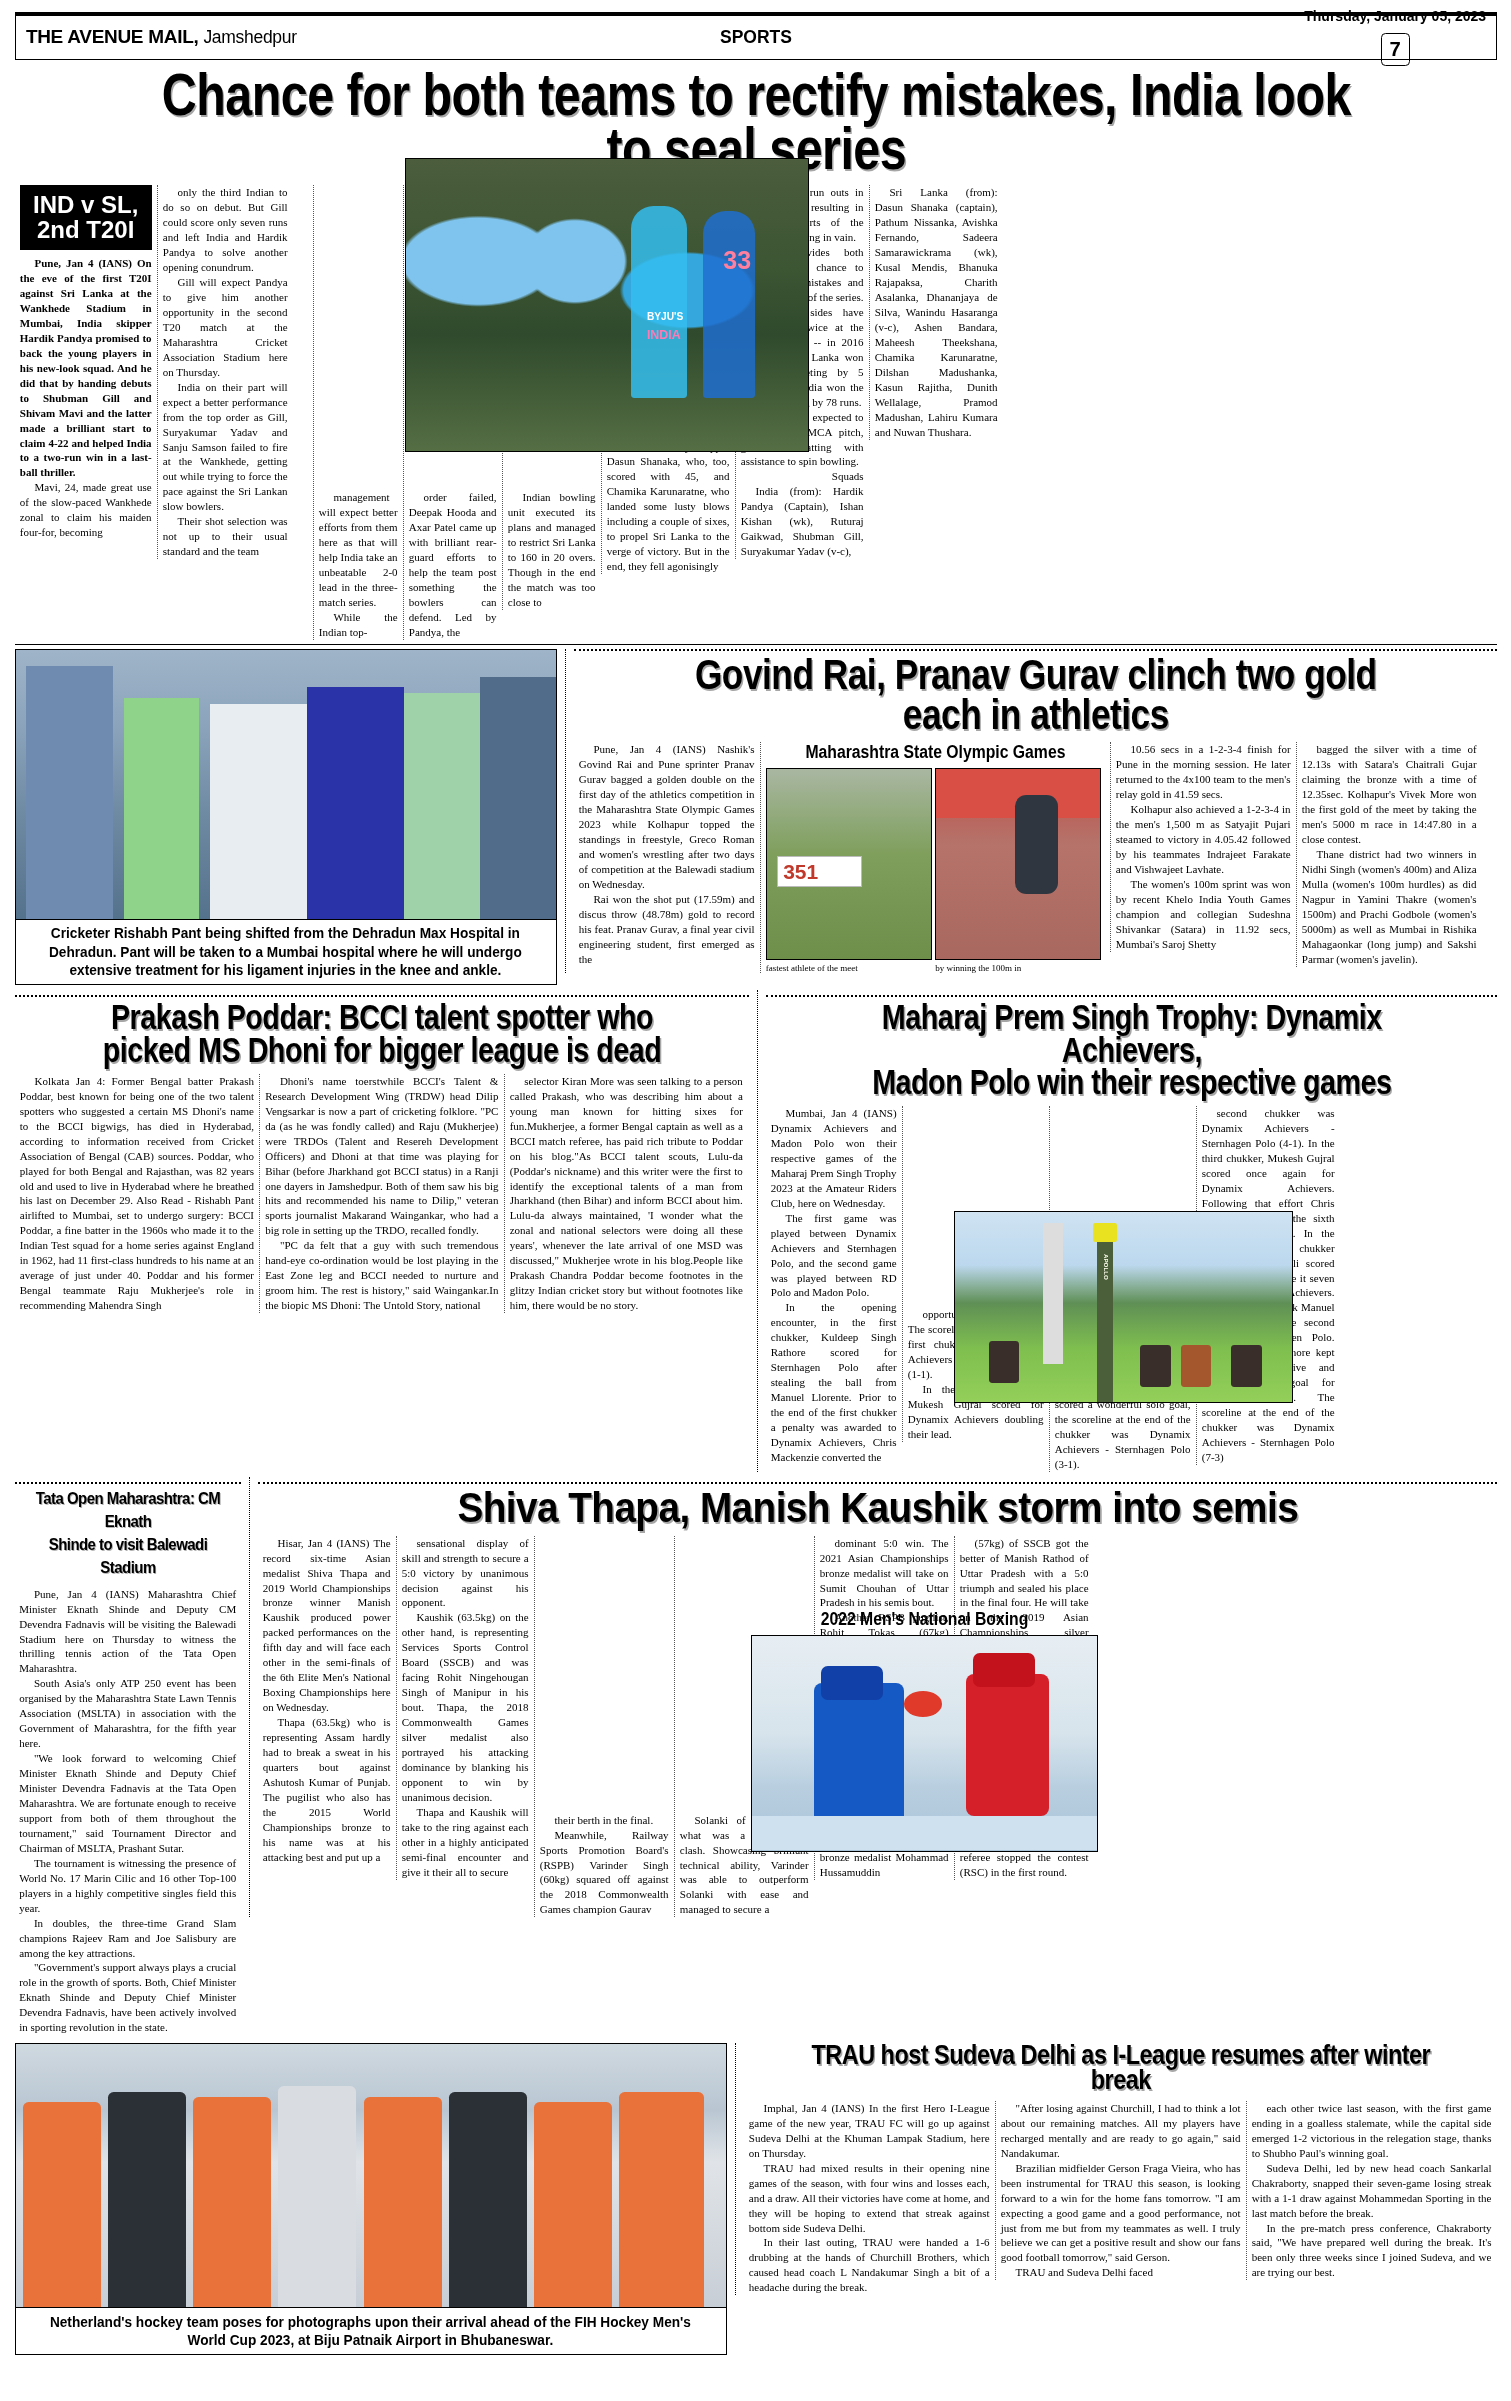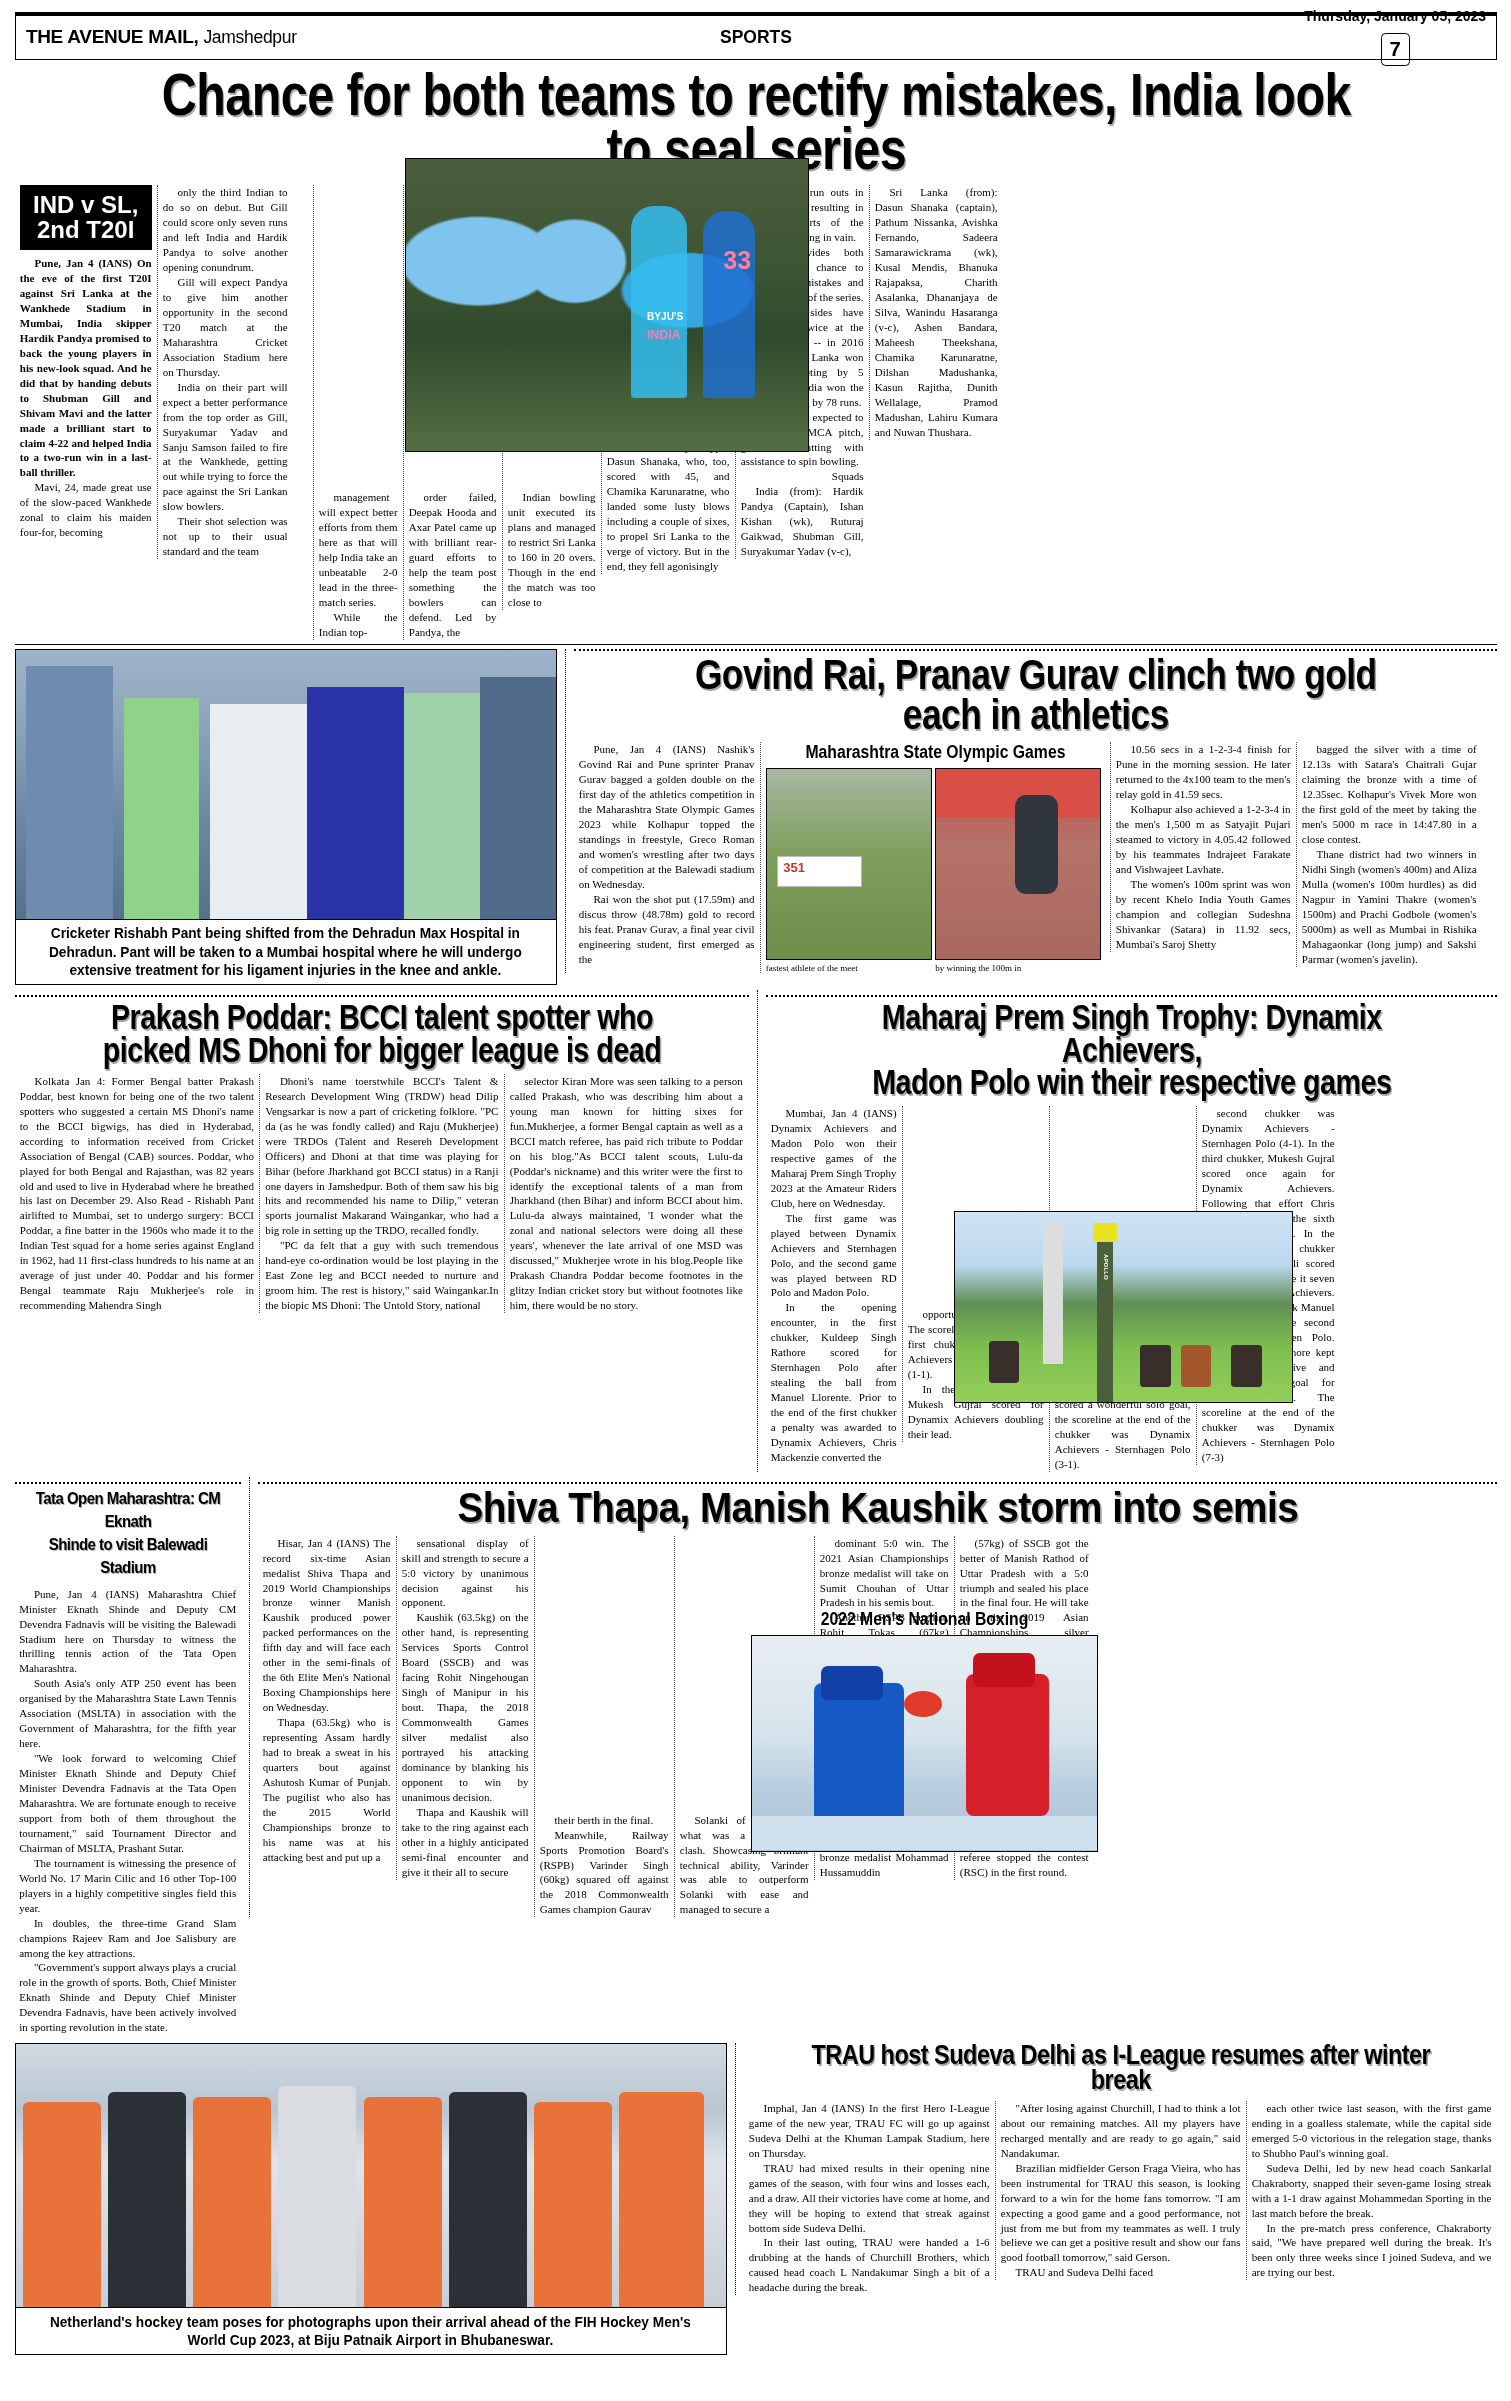--- a/index.html
+++ b/index.html
@@ -213,21 +213,21 @@
       <div class="cols" style="margin-top:8px; align-items:flex-start;">
         <div class="col" style="width:186px;">
           <p class="body">Pune, Jan 4 (IANS) Nashik's Govind Rai and Pune sprinter Pranav Gurav bagged a golden double on the first day of the athletics competition in the Maharashtra State Olympic Games 2023 while Kolhapur topped the standings in freestyle, Greco Roman and women's wrestling after two days of competition at the Balewadi stadium on Wednesday.</p>
           <p class="body">Rai won the shot put (17.59m) and discus throw (48.78m) gold to record his feat. Pranav Gurav, a final year civil engineering student, first emerged as the</p>
         </div>
         <div class="col" style="width:350px;">
           <div class="subhed">Maharashtra State Olympic Games</div>
           <div style="display:flex; gap:3.4px; margin-top:4.5px;">
             <div class="photo ph-athlete1" style="width:49%; height:192px;">
               <div style="position:absolute;left:6%;top:46%;width:52%;height:16%;background:#fff;border:0.6px solid #bbb;"></div>
-              <div style="position:absolute;left:10%;top:48%;color:#c0392b;font-family:'Liberation Sans',sans-serif;font-weight:bold;font-size:13px;">351</div>
+              <div style="position:absolute;left:10%;top:48%;color:#c0392b;font-family:'Liberation Sans',sans-serif;font-weight:bold;font-size:21px;">351</div>
             </div>
             <div class="photo ph-athlete2" style="width:49%; height:192px;">
               <div style="position:absolute;left:0;top:0;width:100%;height:26%;background:#d94f46;"></div>
               <div style="position:absolute;left:48%;top:14%;width:26%;height:52%;background:#2f3640;border-radius:11.3px;"></div>
             </div>
           </div>
           <div style="display:flex; gap:3.4px; margin-top:3.4px;align-items:flex-end;">
             <div class="body" style="width:49%; text-indent:0; text-align:left;">fastest athlete of the meet</div>
             <div class="body" style="width:49%; text-indent:0; text-align:left;">by winning the 100m in</div>
           </div>
@@ -396,21 +396,21 @@
           <p class="body">Imphal, Jan 4 (IANS) In the first Hero I-League game of the new year, TRAU FC will go up against Sudeva Delhi at the Khuman Lampak Stadium, here on Thursday.</p>
           <p class="body">TRAU had mixed results in their opening nine games of the season, with four wins and losses each, and a draw. All their victories have come at home, and they will be hoping to extend that streak against bottom side Sudeva Delhi.</p>
           <p class="body">In their last outing, TRAU were handed a 1-6 drubbing at the hands of Churchill Brothers, which caused head coach L Nandakumar Singh a bit of a headache during the break.</p>
         </div>
         <div class="col" style="width:33.3%;">
           <p class="body">"After losing against Churchill, I had to think a lot about our remaining matches. All my players have recharged mentally and are ready to go again," said Nandakumar.</p>
           <p class="body">Brazilian midfielder Gerson Fraga Vieira, who has been instrumental for TRAU this season, is looking forward to a win for the home fans tomorrow. "I am expecting a good game and a good performance, not just from me but from my teammates as well. I truly believe we can get a positive result and show our fans good football tomorrow," said Gerson.</p>
           <p class="body">TRAU and Sudeva Delhi faced</p>
         </div>
         <div class="col" style="width:33.3%;">
-          <p class="body">each other twice last season, with the first game ending in a goalless stalemate, while the capital side emerged 5-0 victorious in the relegation stage, thanks to Shubho Paul's winning goal.</p>
+          <p class="body">each other twice last season, with the first game ending in a goalless stalemate, while the capital side emerged 1-2 victorious in the relegation stage, thanks to Shubho Paul's winning goal.</p>
           <p class="body">Sudeva Delhi, led by new head coach Sankarlal Chakraborty, snapped their seven-game losing streak with a 1-1 draw against Mohammedan Sporting in the last match before the break.</p>
           <p class="body">In the pre-match press conference, Chakraborty said, "We have prepared well during the break. It's been only three weeks since I joined Sudeva, and we are trying our best.</p>
         </div>
       </div>
     </div>
   </div>
 
 </div>
 
 

